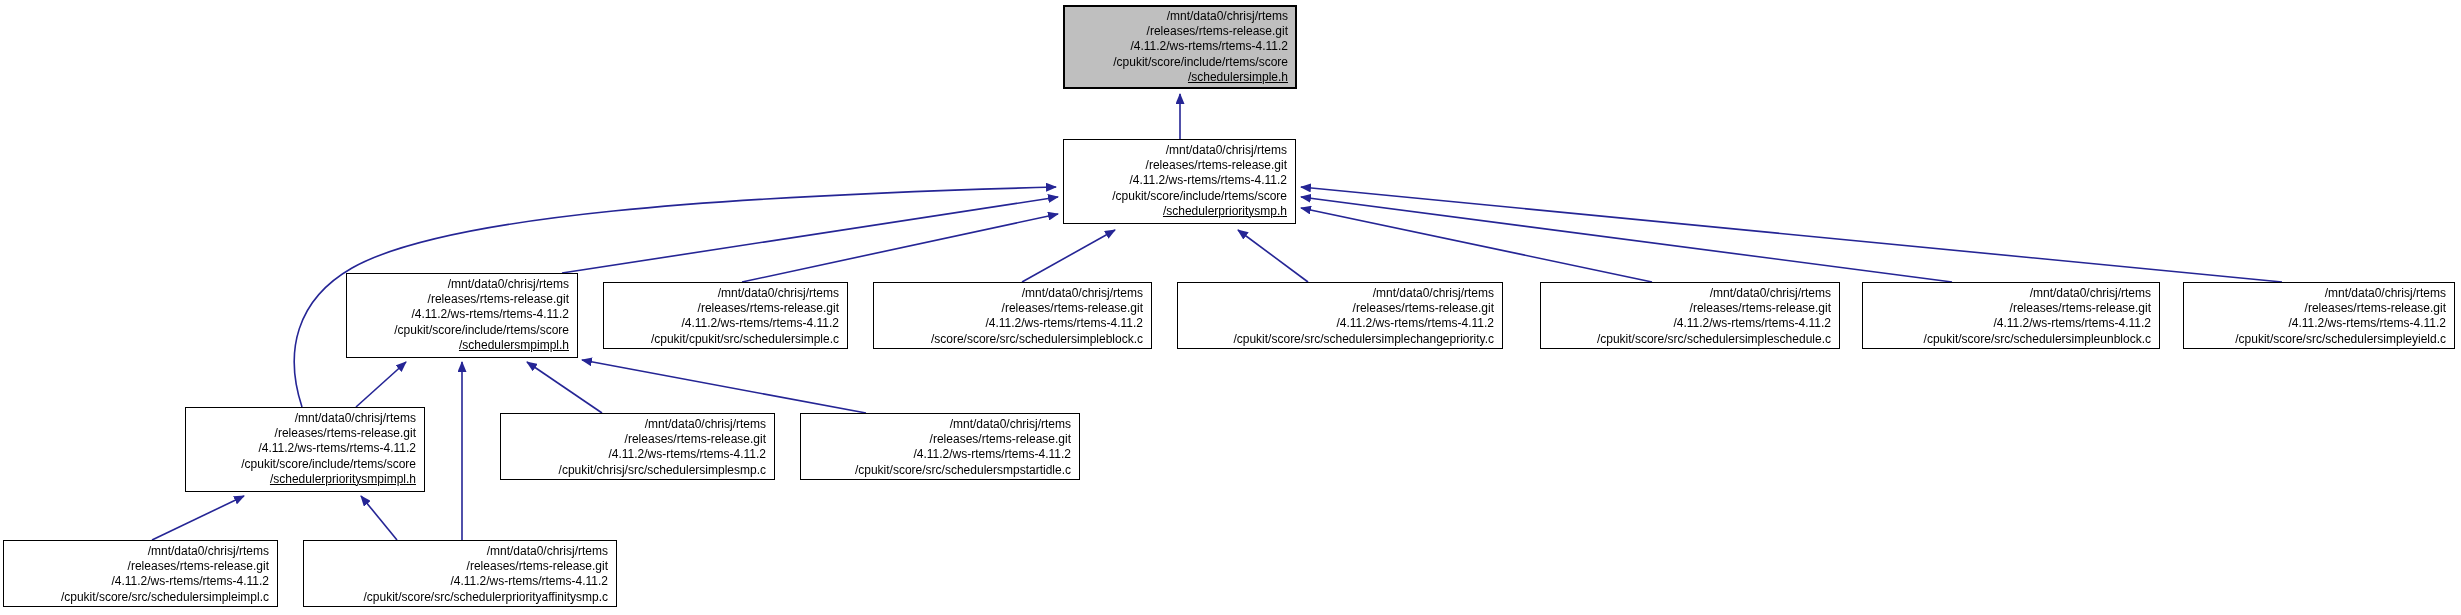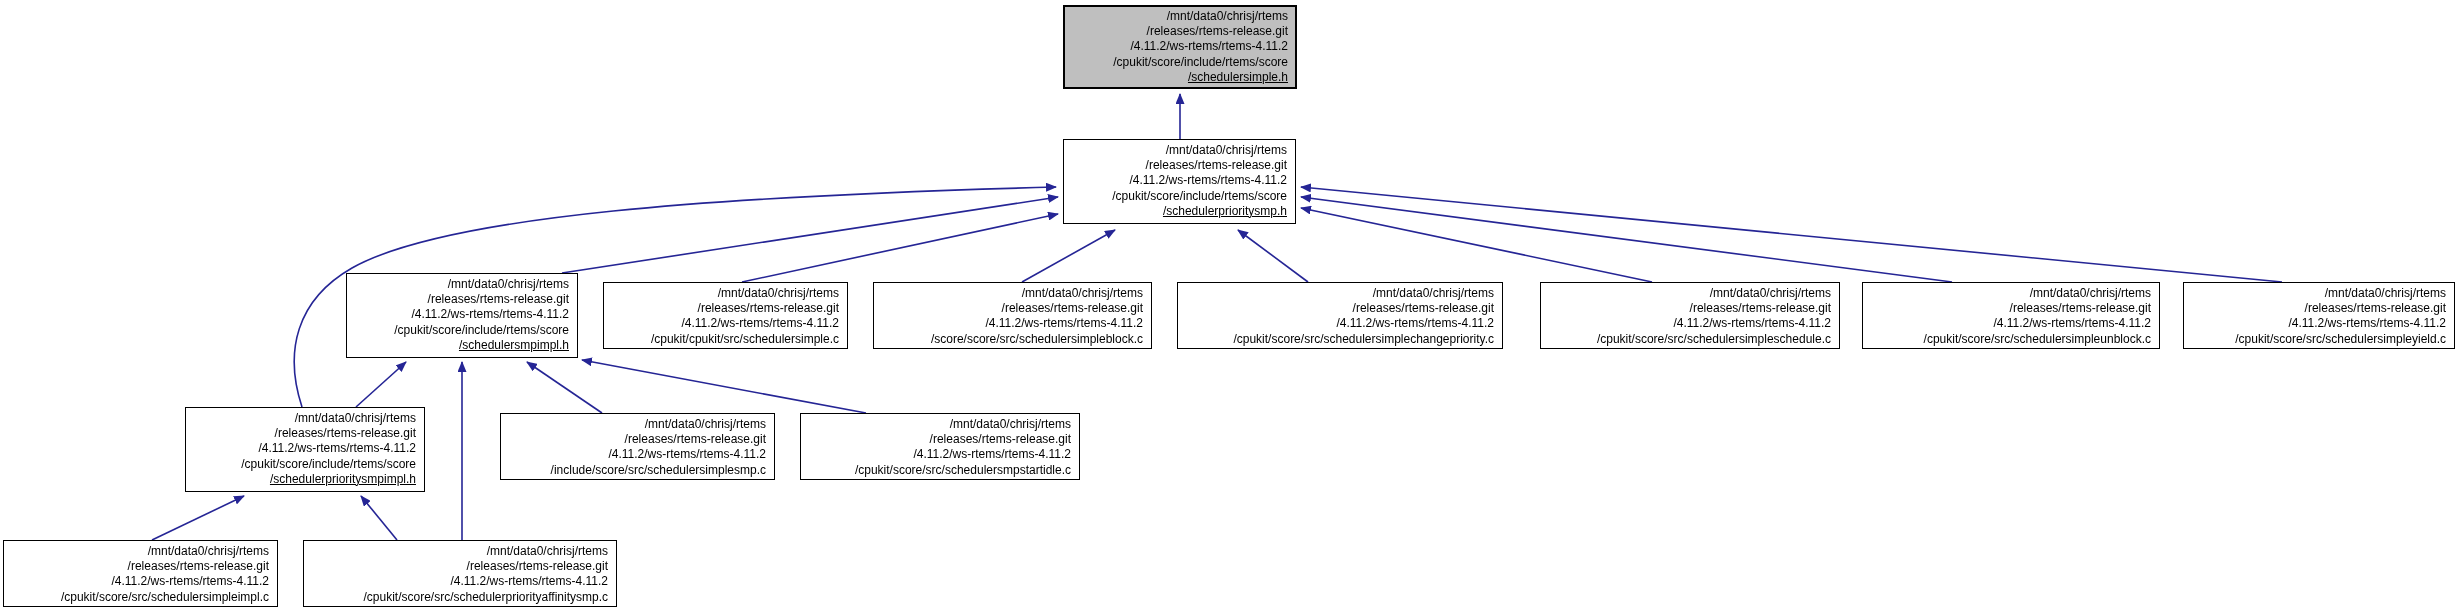--- a/index.html
+++ b/index.html
@@ -143,21 +143,21 @@
     <div class="ln">/releases/rtems-release.git</div>
     <div class="ln">/4.11.2/ws-rtems/rtems-4.11.2</div>
     <div class="ln">/cpukit/score/include/rtems/score</div>
     <div class="ln center">/schedulerprioritysmpimpl.h</div>
   </div>
 
   <div class="node" style="left:500px;top:413px;width:275px;height:67px;">
     <div class="ln">/mnt/data0/chrisj/rtems</div>
     <div class="ln">/releases/rtems-release.git</div>
     <div class="ln">/4.11.2/ws-rtems/rtems-4.11.2</div>
-    <div class="ln">/include/score/src/schedulersimplesmp.c</div>
+    <div class="ln">/cpukit/chrisj/src/schedulersimplesmp.c</div>
   </div>
 
   <div class="node" style="left:800px;top:413px;width:280px;height:67px;">
     <div class="ln">/mnt/data0/chrisj/rtems</div>
     <div class="ln">/releases/rtems-release.git</div>
     <div class="ln">/4.11.2/ws-rtems/rtems-4.11.2</div>
     <div class="ln">/cpukit/score/src/schedulersmpstartidle.c</div>
   </div>
 
   <div class="node" style="left:3px;top:540px;width:275px;height:67px;">

